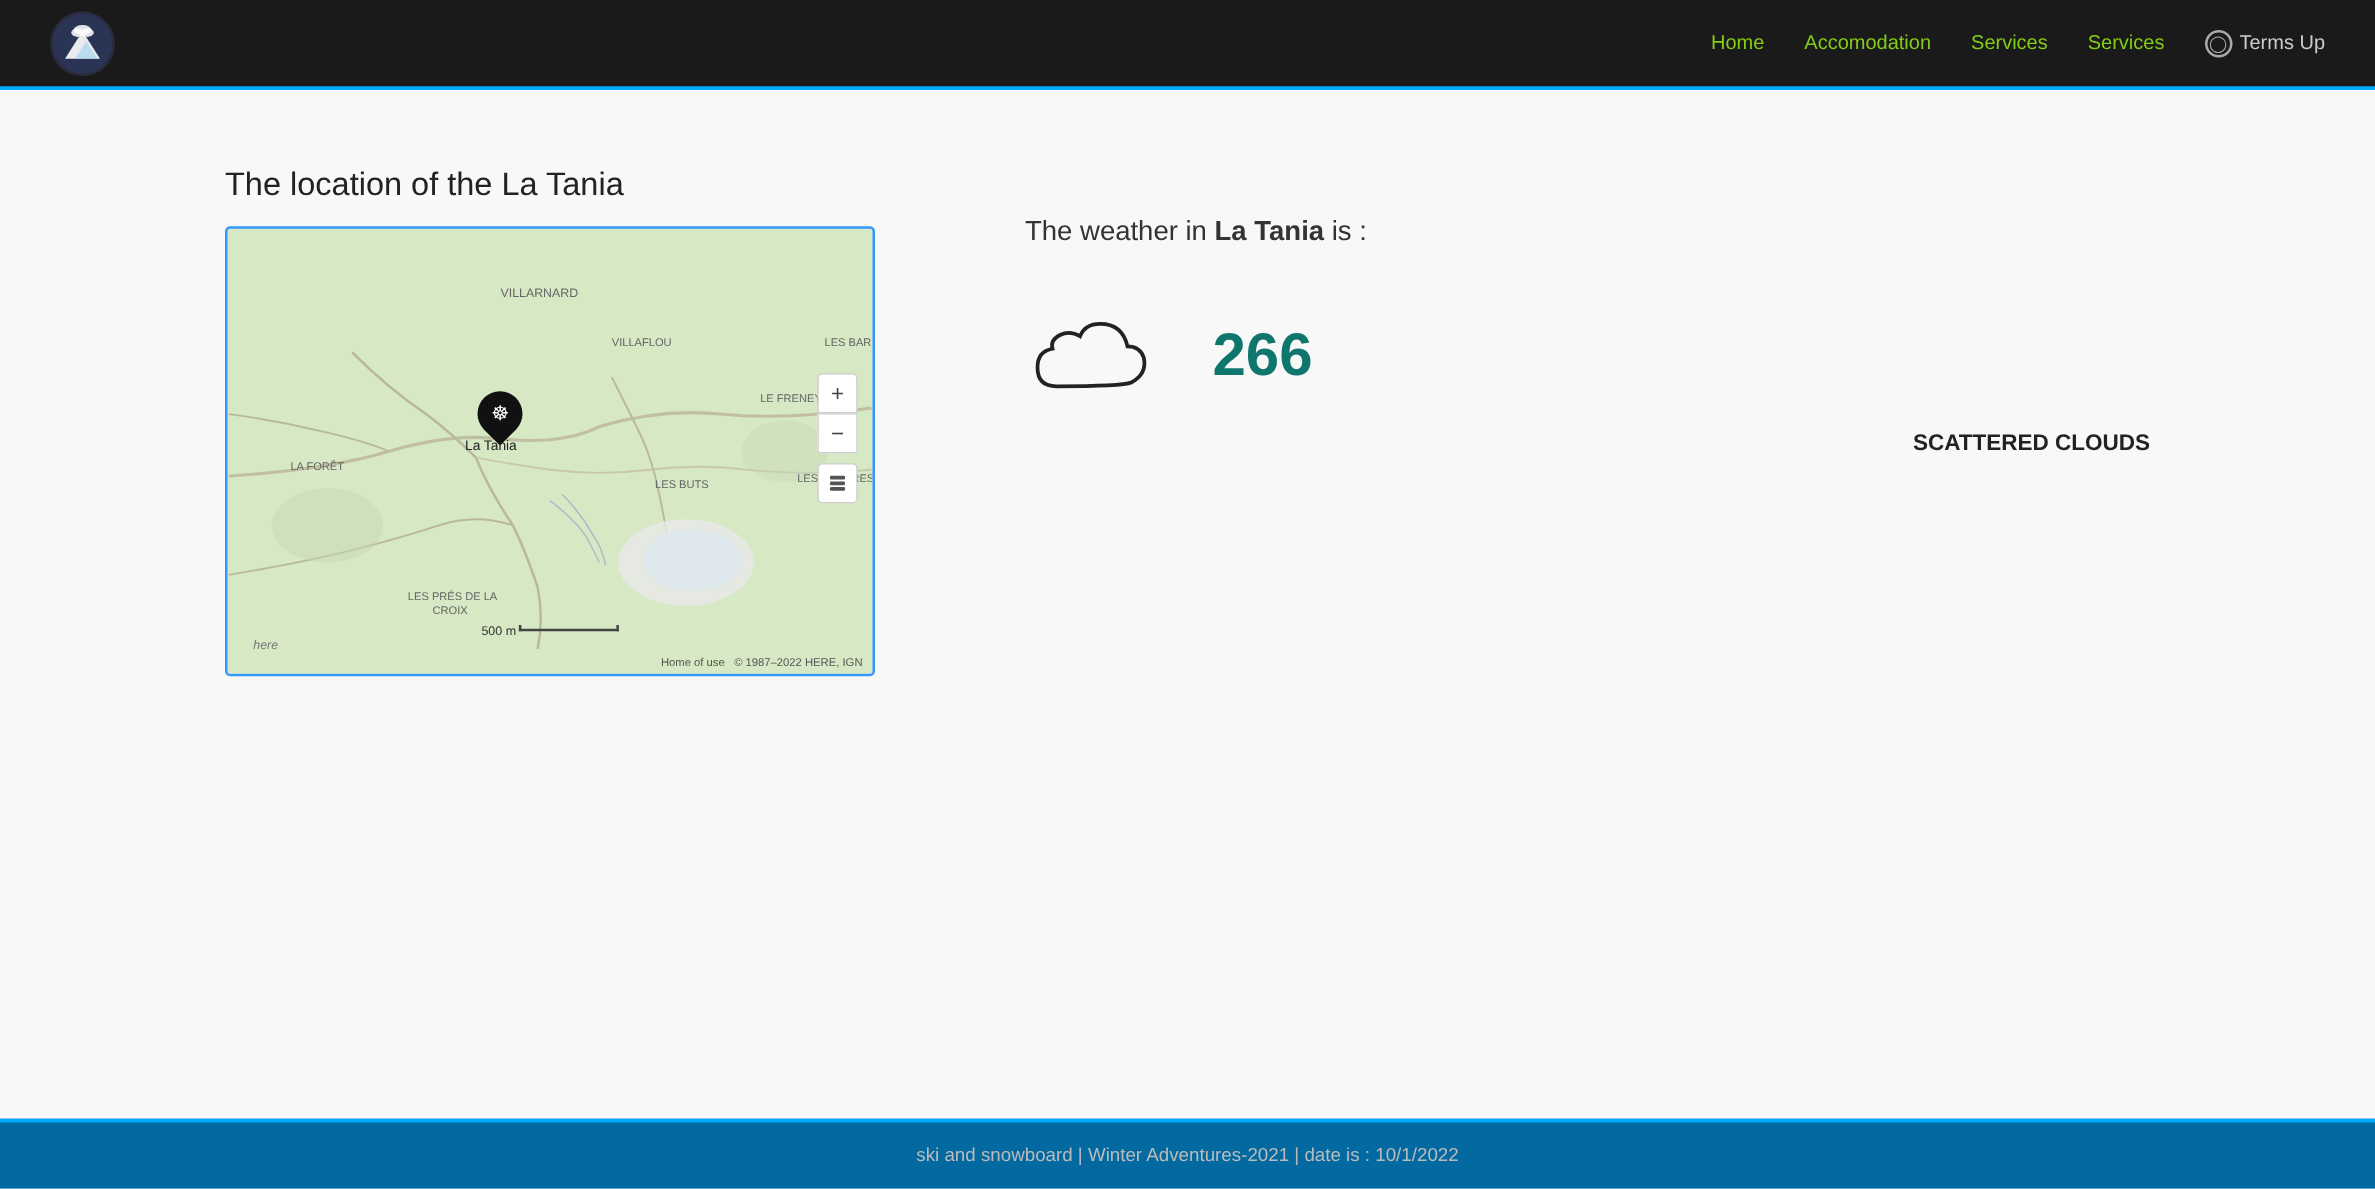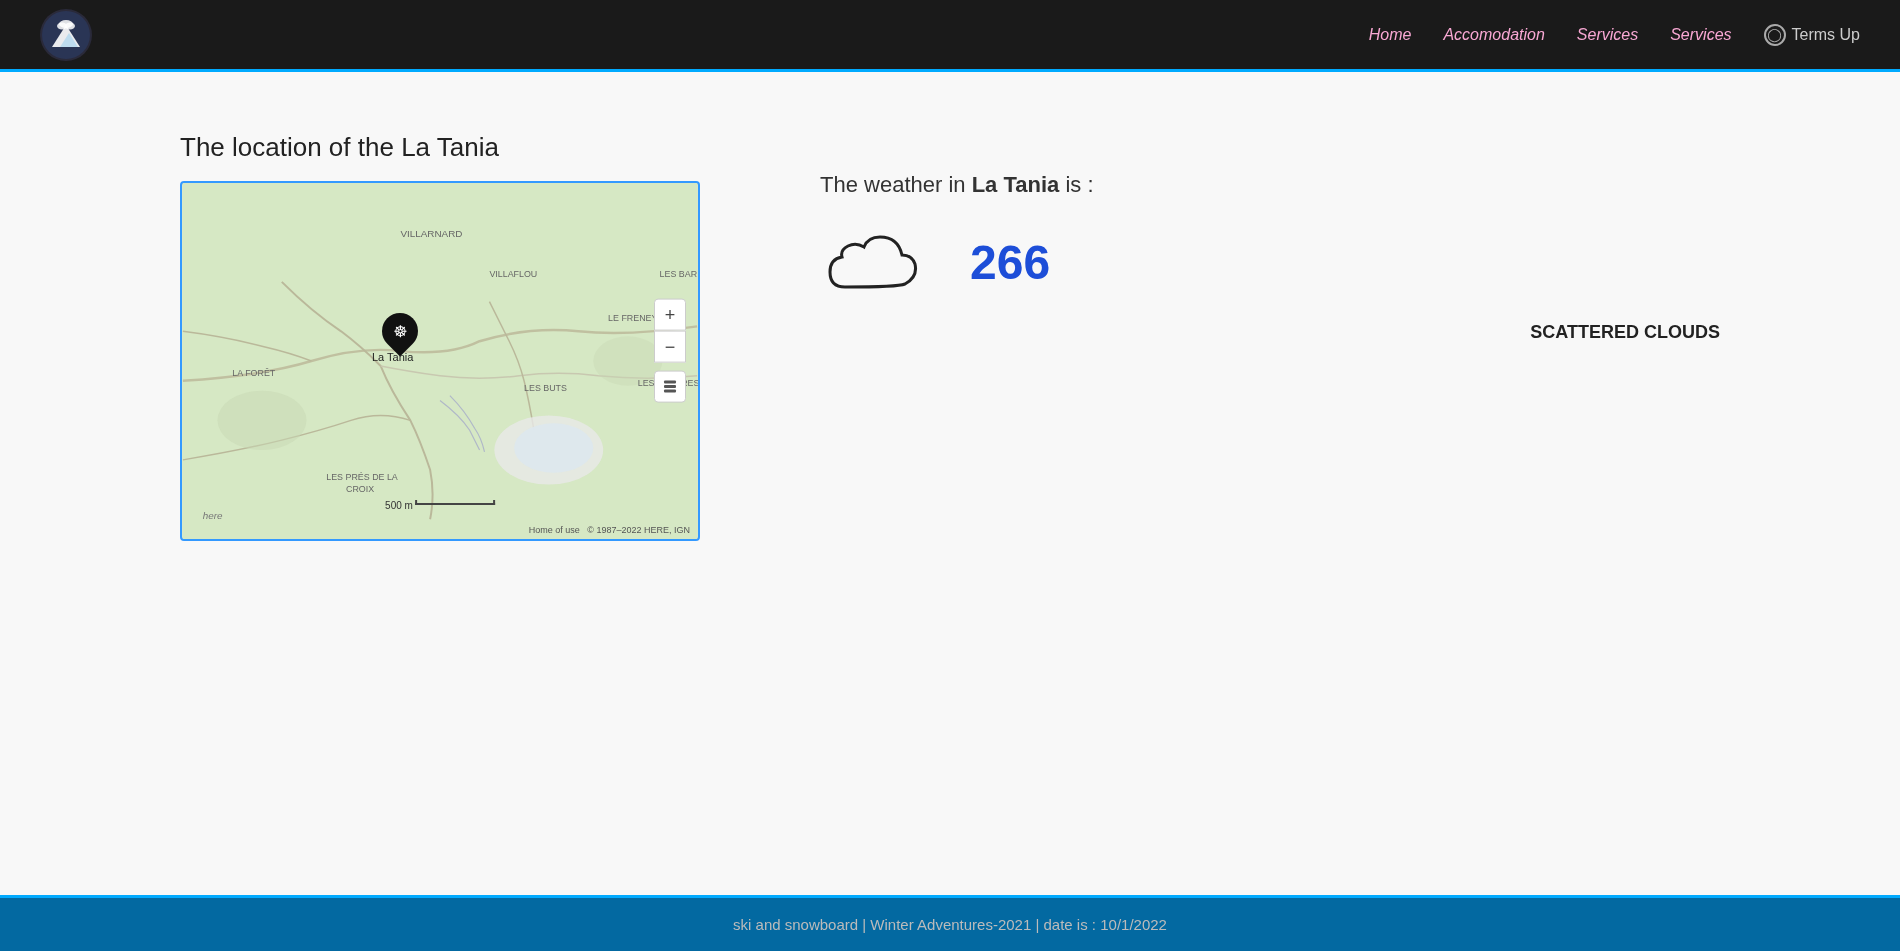--- a/index.html
+++ b/index.html
@@ -23,24 +23,23 @@
       display: flex; align-items: center; justify-content: center;
       overflow: hidden;
     }
     .navbar-logo svg { width: 48px; height: 48px; }
     .navbar-links {
       display: flex;
       align-items: center;
       gap: 32px;
     }
     .navbar-links a {
-      color: #f9a8d4;
+      color: #84cc16;
       text-decoration: none;
       font-size: 16px;
-      font-style: italic;
     }
     .navbar-signup {
       display: flex;
       align-items: center;
       gap: 6px;
       color: #ccc;
       font-size: 16px;
       cursor: pointer;
     }
     .navbar-signup .user-icon {
@@ -184,40 +183,40 @@
     }
 
     
     .weather-section {
       flex: 1;
       padding-top: 40px;
     }
     .weather-title {
       font-size: 22px;
       color: #333;
-      margin-bottom: 24px;
+      margin-bottom: 46px;
       font-weight: 400;
     }
     .weather-title strong {
       font-weight: 700;
     }
     .weather-display {
       display: flex;
       align-items: center;
       gap: 40px;
       margin-bottom: 20px;
     }
     .cloud-icon {
       width: 110px;
       height: 80px;
     }
     .weather-temp {
       font-size: 48px;
       font-weight: 700;
-      color: #1d4ed8;
+      color: #0f766e;
     }
     .weather-desc {
       font-size: 18px;
       font-weight: 700;
       color: #222;
       text-align: right;
       margin-top: 10px;
     }
 
     

